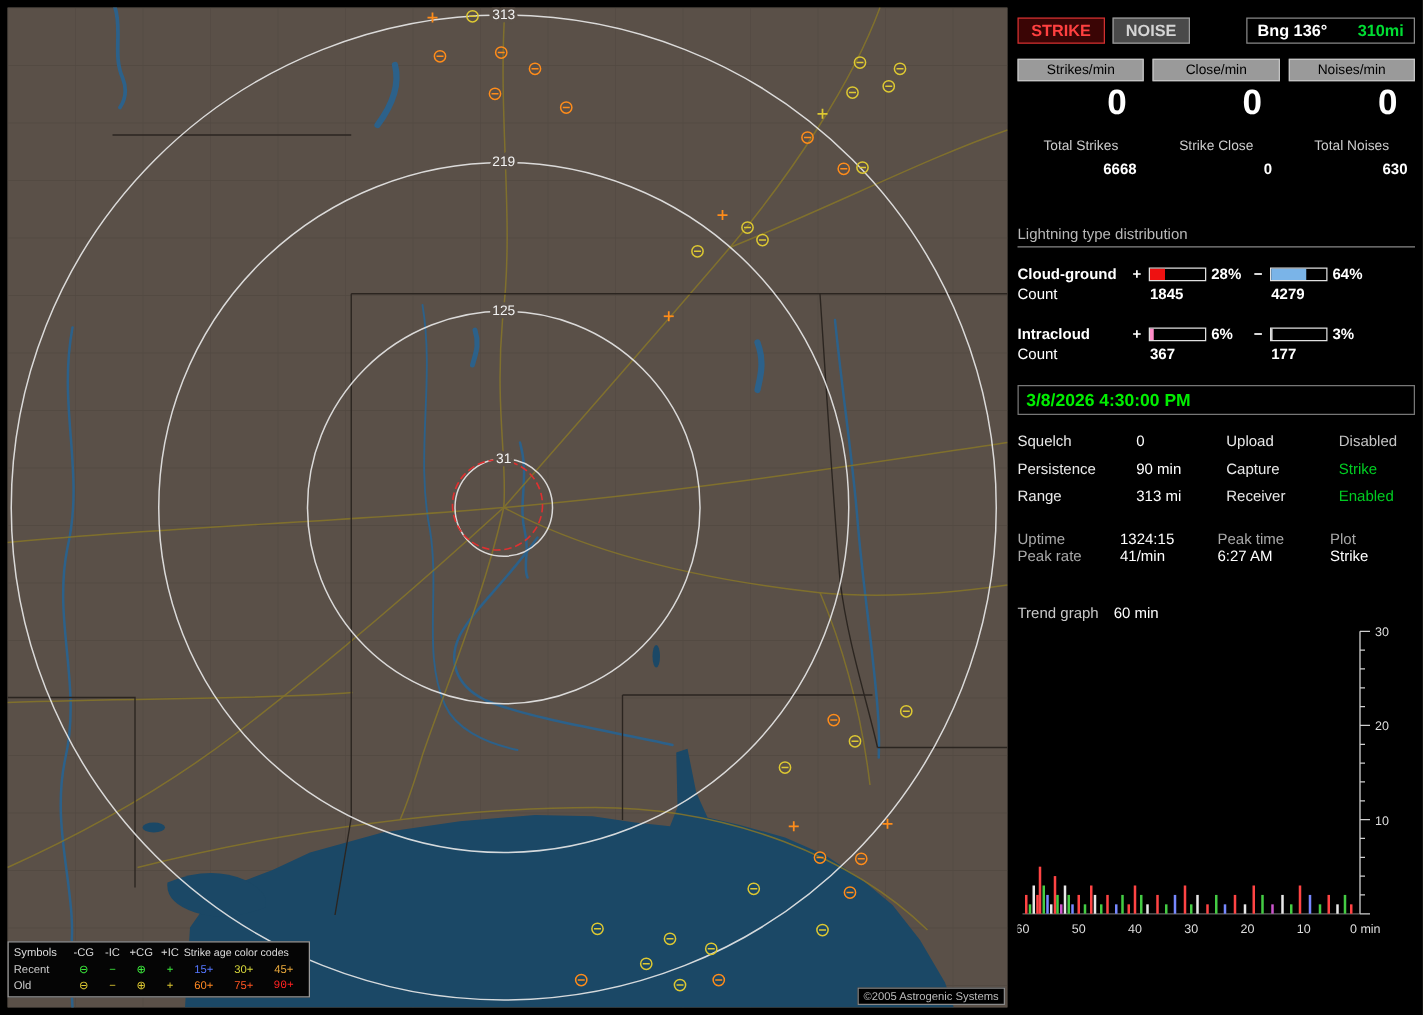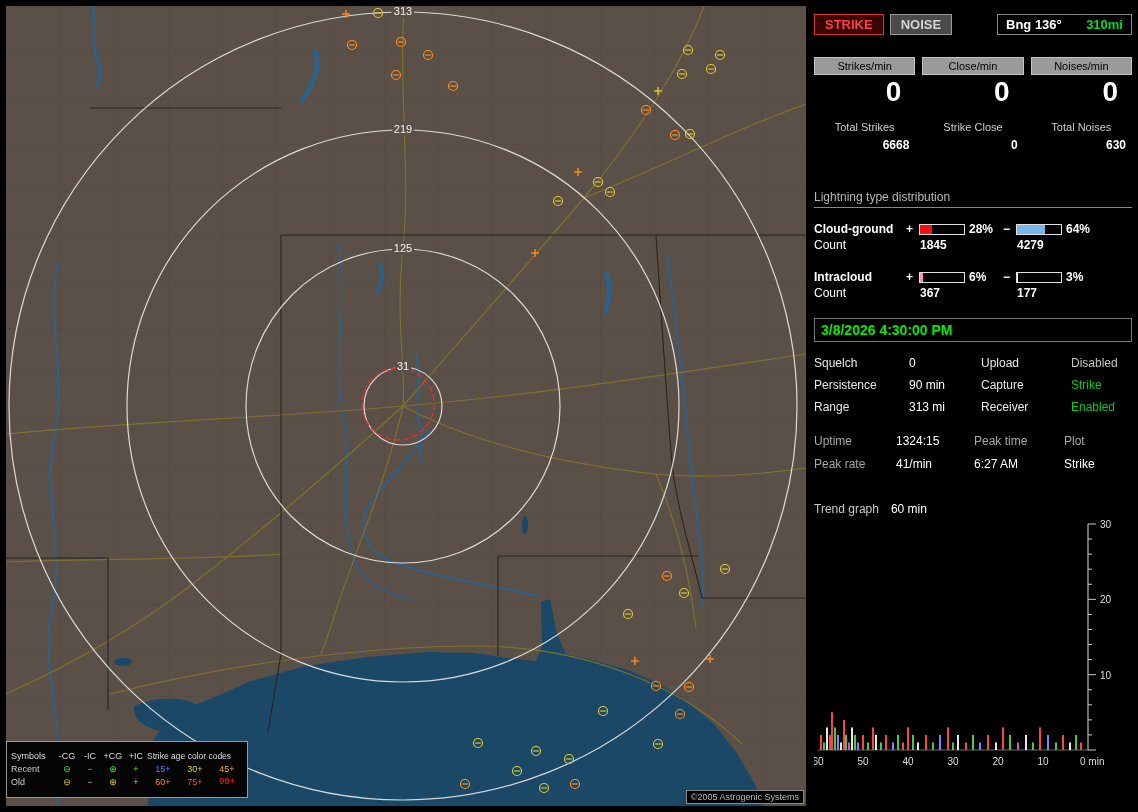--- a/index.html
+++ b/index.html
@@ -4,39 +4,39 @@
 <style>
   *{box-sizing:border-box;margin:0;padding:0}
   html,body{background:#000}
   body{width:1138px;height:812px;position:relative;overflow:hidden;
        font-family:"Liberation Sans",sans-serif;color:#fff}
 
   
   #map{position:absolute;left:6px;top:6px;width:800px;height:800px;background:#5a5048}
   #map svg{display:block}
   #legend{position:absolute;left:0;bottom:8px;background:#050505;border:1px solid #999;
-          padding:8px 4px;font-size:9px;color:#ccc;line-height:13px}
+          padding:2px 4px;font-size:9px;color:#ccc;line-height:13px}
   .lg-grid{display:grid;grid-template-columns:44px 24px 22px 24px 22px 32px 32px 32px;align-items:center}
   .lg-head{color:#ddd}
   .lg-age-head{grid-column:6 / span 3;font-size:8.5px;color:#ddd;white-space:nowrap}
   .lg-c{text-align:center}
   #copyright{position:absolute;right:2px;bottom:2px;background:#000;border:1px solid #888;
              color:#bbb;font-size:9px;padding:1px 4px}
 
   
   #sidebar{position:absolute;left:812px;top:6px;width:322px;height:800px;font-size:12px;padding:0 2px}
   .top-row{display:flex;gap:6px;margin-top:8px;align-items:center}
   .btn{font-family:"Liberation Sans",sans-serif;font-weight:bold;font-size:13px;padding:2px 10px;cursor:pointer}
   .btn.strike{background:#3a0505;border:1px solid #d03030;color:#ff4040}
   .btn.noise{background:#4a4a4a;border:1px solid #9a9a9a;color:#d4d4d4}
   .bng-box{margin-left:auto;display:flex;justify-content:space-between;align-items:center;
            border:1px solid #888;background:#000;padding:2px 8px;font-weight:bold;font-size:13px;width:135px}
   .bngmi{color:#00dd33}
 
-  .rate-grid{display:grid;grid-template-columns:repeat(3,1fr);column-gap:7px;margin-top:22px}
+  .rate-grid{display:grid;grid-template-columns:repeat(3,1fr);column-gap:7px;margin-top:12px}
   .rate-label{background:#9a9a9a;color:#000;font-size:11px;text-align:center;padding:2px 0;border:1px solid #c4c4c4}
   .rate-value{font-size:28px;font-weight:bold;text-align:right;padding-right:14px;line-height:34px}
   .total-label{color:#ccc;font-size:11px;text-align:center;margin-top:12px}
   .total-value{font-size:12px;font-weight:bold;text-align:right;padding-right:6px;margin-top:5px}
 
   .dist-title{color:#b8b8b8;font-size:12px;margin-top:38px;padding-bottom:3px;border-bottom:1px solid #888}
   .dist-row{display:flex;align-items:center;margin-top:14px}
   .dist-label{width:92px;font-size:12px}
   .bold{font-weight:bold}
   .sign{width:13px;text-align:left;font-weight:bold}
@@ -47,21 +47,21 @@
   .count-row .cnt{width:97px;padding-left:14px;font-weight:bold}
 
   .datetime{margin-top:18px;border:1px solid #777;padding:3px 6px;color:#00ee00;font-weight:bold;font-size:14px}
 
   .settings-grid{display:grid;grid-template-columns:95px 72px 90px 1fr;row-gap:8px;margin-top:14px}
   .slab{color:#e8e8e8}
   .sval{color:#fff}
   .val-dim{color:#c4c4c4}
   .val-green{color:#00cc22}
 
-  .stats2-grid{display:grid;grid-template-columns:82px 78px 90px 1fr;row-gap:9px;margin-top:20px}
+  .stats2-grid{display:grid;grid-template-columns:82px 78px 90px 1fr;margin-top:20px}
   .lab2{color:#a8a8a8}
   .val2{color:#fff}
 
   .trend-row{display:flex;gap:12px;margin-top:31px}
   .trend-row .lab2{color:#c8c8c8}
   #trend{margin-top:4px}
 </style>
 </head>
 <body>
 

